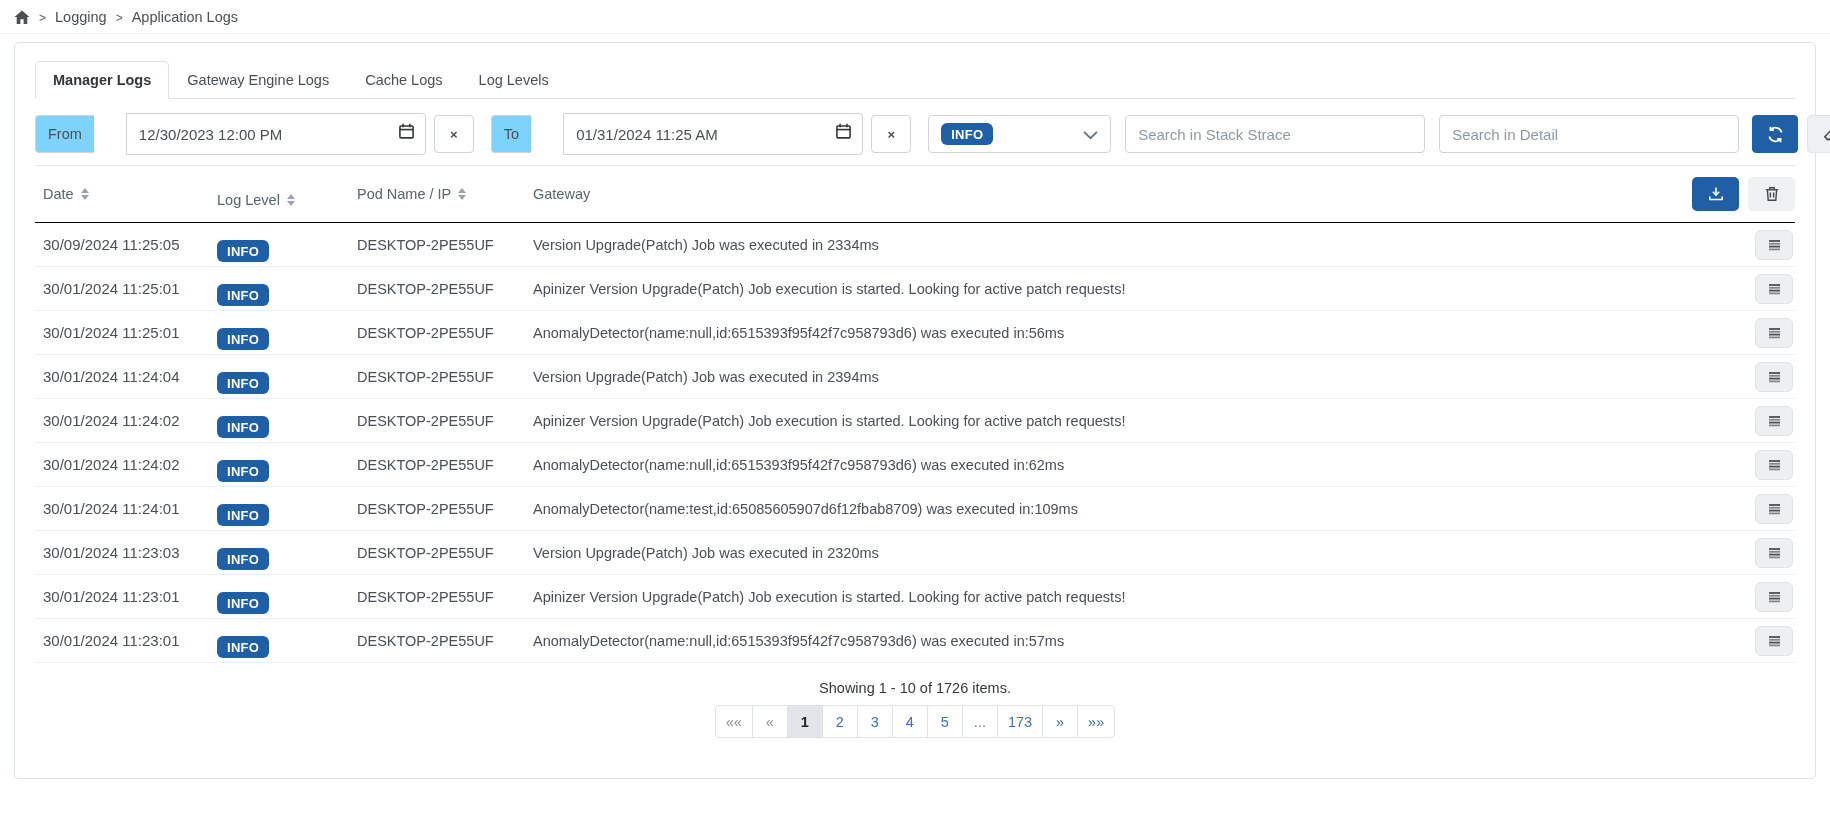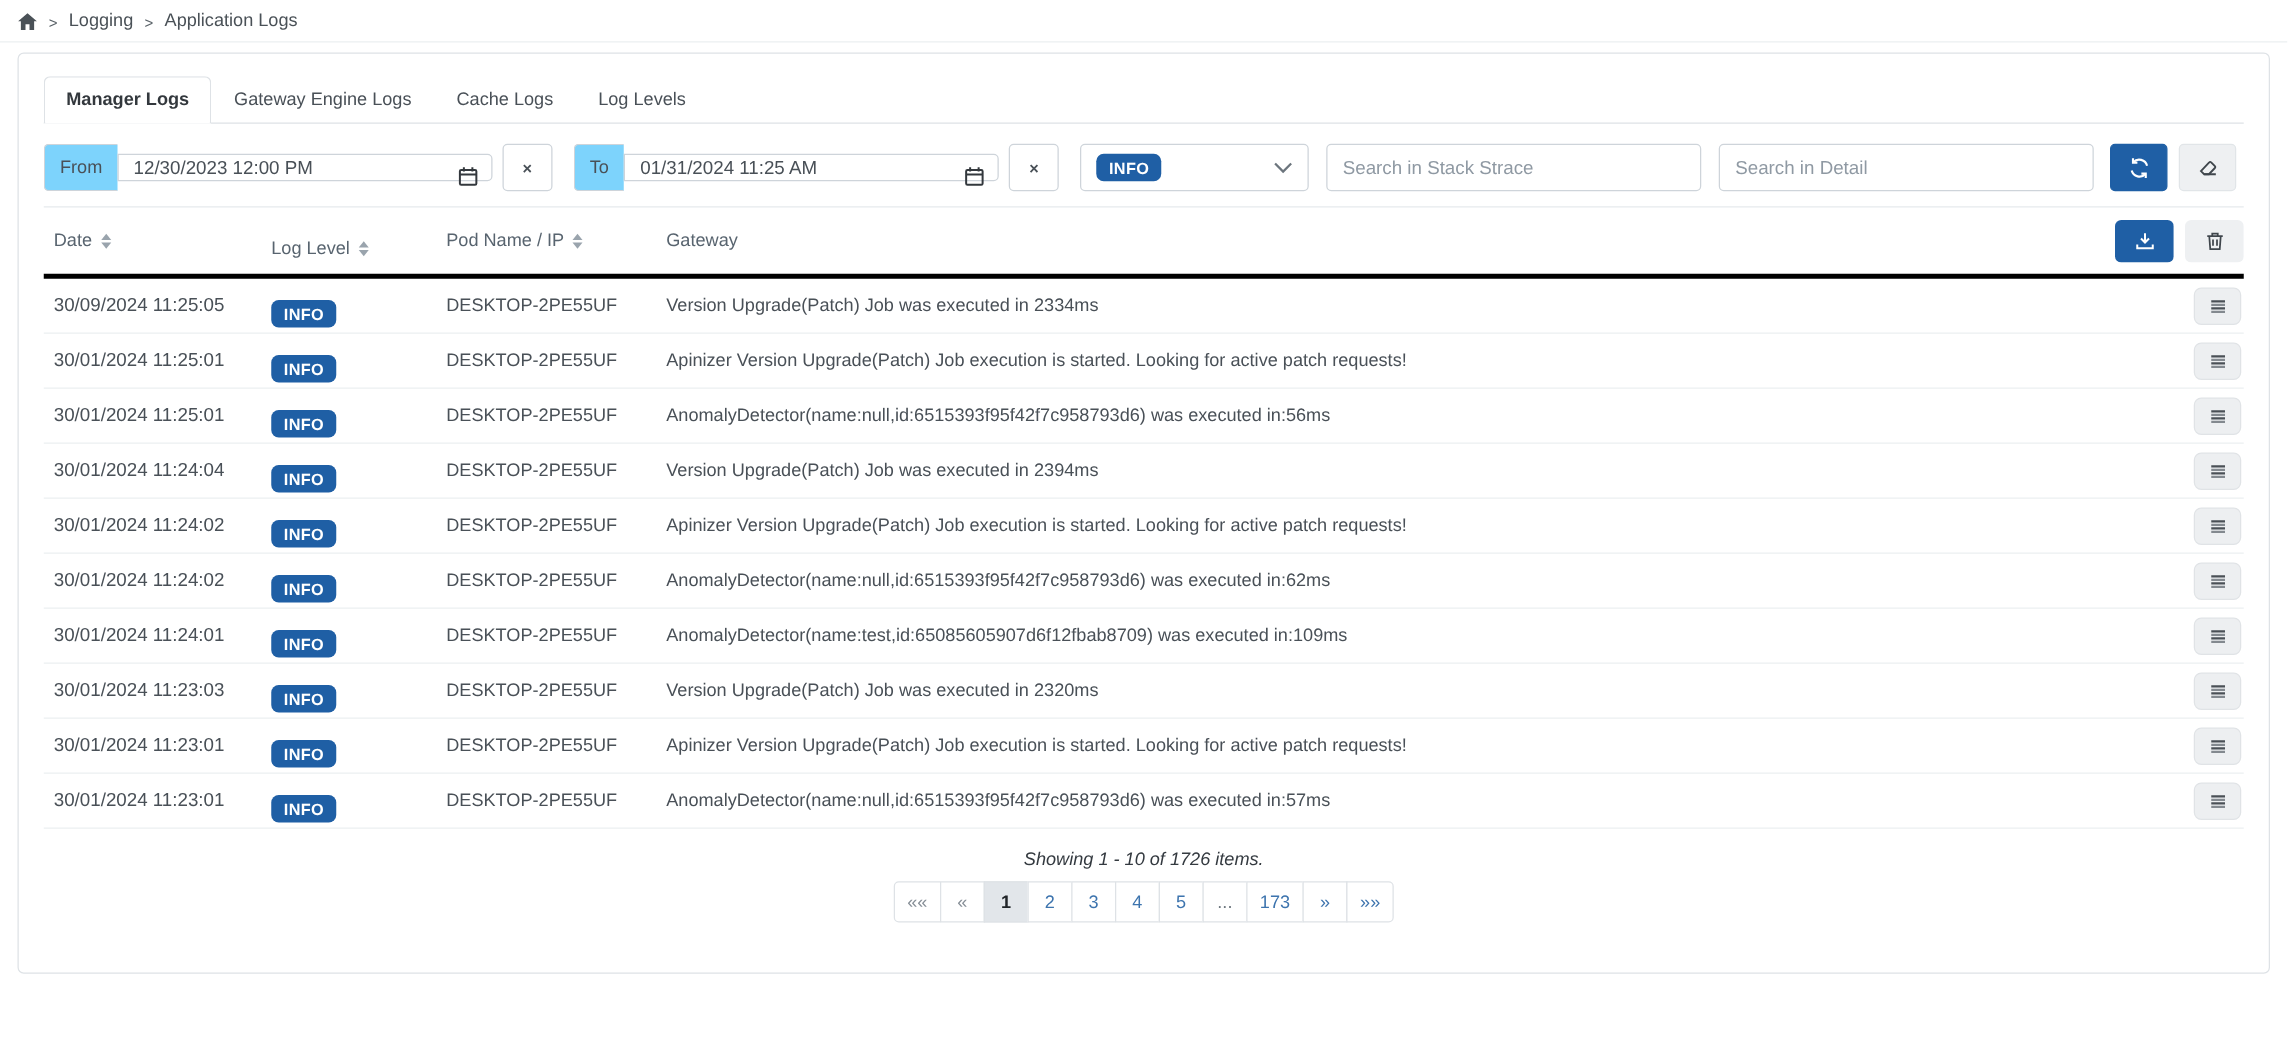--- a/index.html
+++ b/index.html
@@ -42,23 +42,23 @@
   
   .filters { display:flex; align-items:center; margin-top:16px; height:38px; }
   .group-label {
     height:38px; display:flex; align-items:center;
     background:#7dd3fc; border:1px solid #ced4da; border-right:none;
     border-radius:4px 0 0 4px; padding:0 12px;
     font-size:14.5px; color:#495057; flex:none;
   }
   .date-wrap { position:relative; flex:none; }
   .date-input {
-    height:22px; width:300px; border:1px solid #ced4da; border-radius:0 4px 4px 0;
+    height:42px; width:300px; border:1px solid #ced4da; border-radius:0 4px 4px 0;
     padding:0 38px 0 12px; font-size:15px; color:#495057; outline:none;
-    font-family:"Liberation Sans","DejaVu Sans",sans-serif; background:#fff;
+    font-family:"Liberation Sans","DejaVu Sans",sans-serif; background:#fff;margin-left:32px;
   }
   .cal-ic { position:absolute; right:11px; top:10px; pointer-events:none; }
   .x-btn {
     height:38px; width:40px; margin-left:8px; flex:none;
     border:1px solid #ced4da; border-radius:4px; background:#fff;
     color:#495057; font-size:13px; font-weight:700; cursor:pointer;
     display:flex; align-items:center; justify-content:center;
   }
   .sp16 { width:17px; flex:none; }
   .level-select {
@@ -81,21 +81,21 @@
   .search-input::placeholder { color:#8f99a3; opacity:1; }
   .icon-btn {
     height:38px; width:46px; flex:none; border-radius:4px; cursor:pointer;
     display:flex; align-items:center; justify-content:center; border:1px solid transparent;
   }
   .btn-blue { background:var(--primary,#1f5fa5); border-color:var(--primary,#1f5fa5); margin-left:13px; }
   .btn-gray { background:#eef0f2; border-color:#e1e5e8; margin-left:9px; }
   
   .thead {
     display:flex; align-items:center; height:58px; margin-top:12px;
-    border-top:1px solid #e6eaed; border-bottom:4px solid #000000;
+    border-top:1px solid #e6eaed; border-bottom:1px solid #000000;
   }
   .th { display:flex; align-items:center; gap:7px; color:#58646f; font-size:14.5px; }
   .col-date   { width:182px; padding-left:8px; flex:none; }
   .col-level  { width:140px; flex:none;margin-top:12px; }
   .col-pod    { width:176px; flex:none; }
   .col-detail { flex:1; min-width:0; }
   .col-action { width:64px; flex:none; display:flex; justify-content:flex-end; padding-right:2px; }
   .sort-ic { display:inline-flex; flex-direction:column; gap:2px; }
   .sort-ic i { width:0; height:0; border-left:4px solid transparent; border-right:4px solid transparent; display:block; }
   .sort-ic .up  { border-bottom:5px solid #9aa4ad; }
@@ -108,21 +108,21 @@
   .trow {
     display:flex; align-items:center; height:44px;
     border-bottom:1px solid #eceff1; font-size:14.5px; color:#495057;
   }
   .trow .col-date { font-size:15px; }
   .row-btn {
     height:30px; width:38px; background:#edeff1; border:1px solid #e0e3e6;
     border-radius:6px; cursor:pointer; display:flex; align-items:center; justify-content:center;
   }
   
-  .pg-summary { text-align:center; margin-top:17px; font-size:14.5px; color:#343a40;font-style:italic; }
+  .pg-summary { text-align:center; margin-top:17px; font-size:14.5px; color:#343a40; }
   .pager { display:flex; justify-content:center; margin-top:9px; }
   .pg-item {
     min-width:36px; height:33px; padding:0 10px; margin-left:-1px;
     display:inline-flex; align-items:center; justify-content:center;
     border:1px solid #dee2e6; background:#fff; font-size:14.5px;
     color:var(--link,#3d74ae); cursor:pointer;
   }
   .pg-item:first-child { border-radius:4px 0 0 4px; margin-left:0; }
   .pg-item:last-child  { border-radius:0 4px 4px 0; }
   .pg-item.nav-disabled { color:#868e96; cursor:default; }

